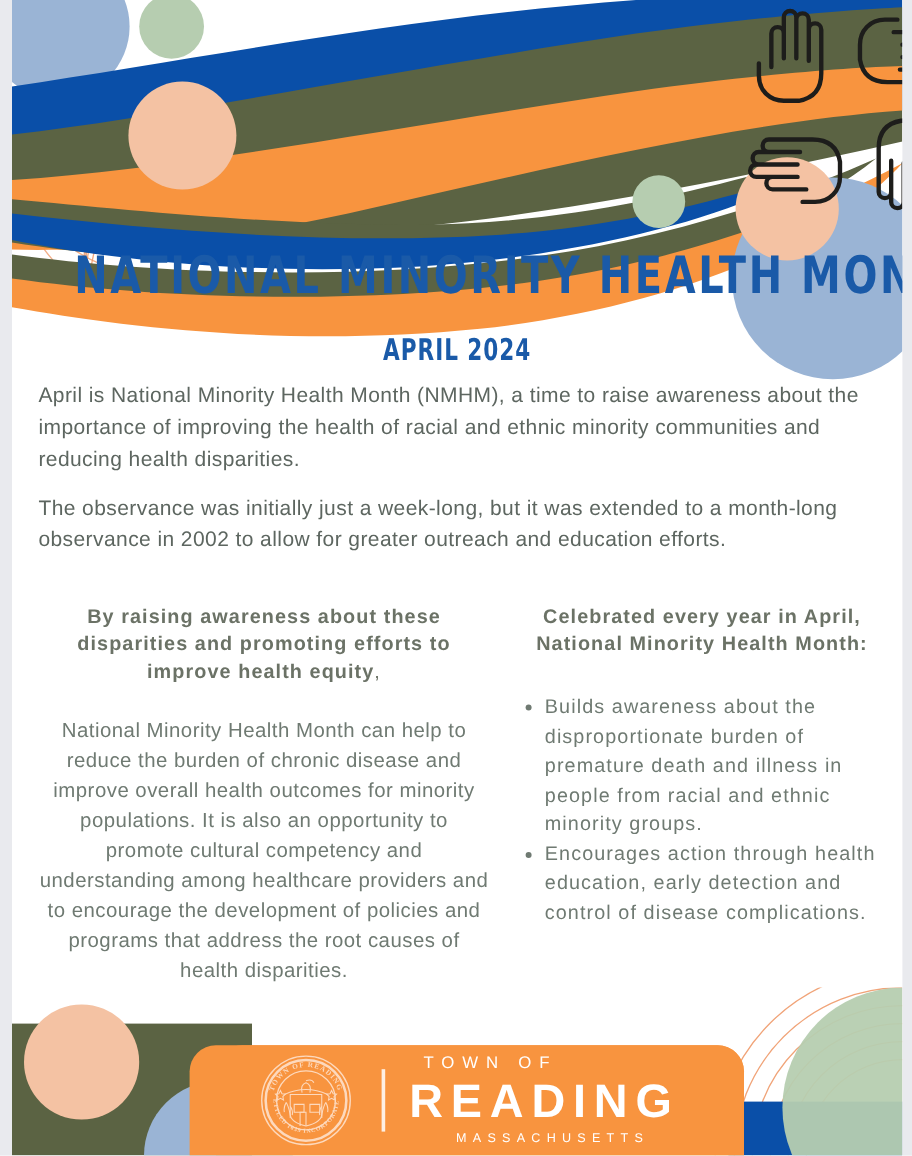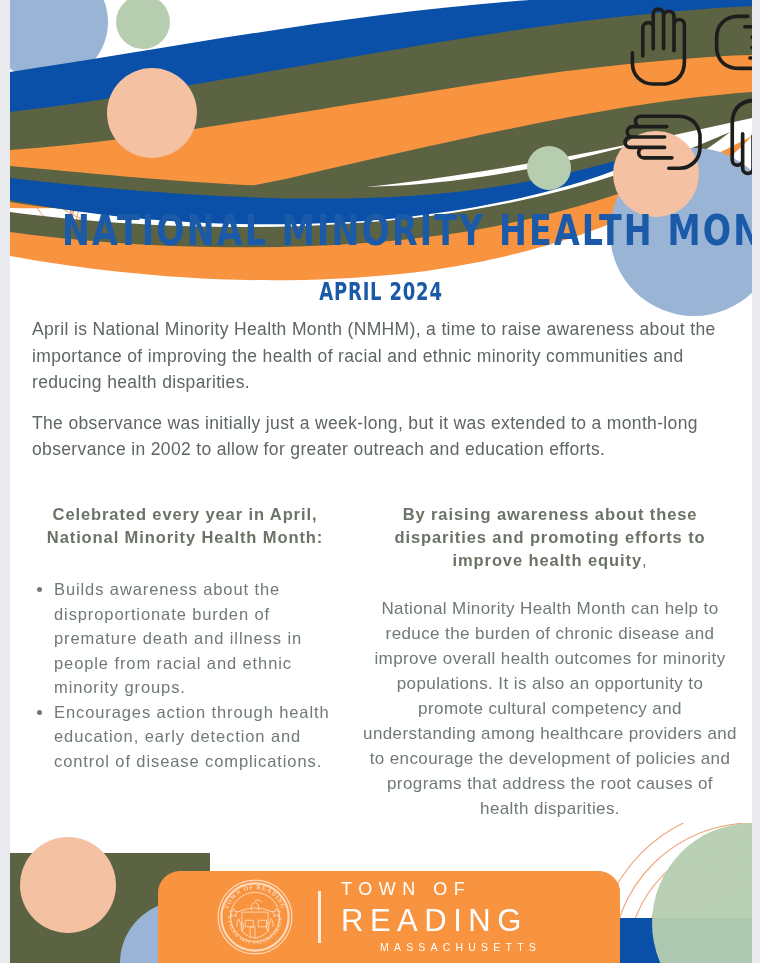--- a/index.html
+++ b/index.html
@@ -73,22 +73,22 @@
     position:absolute;left:148px;bottom:0;width:462px;height:92px;
     background:#f8943f;border-radius:22px 22px 0 0;
     display:flex;align-items:center;
   }
   #seal{position:relative;width:82px;height:82px;margin-left:56px;flex:none;}
   #divider{
     width:3px;height:52px;background:rgba(255,255,255,.85);
     margin:0 20px 0 22px;flex:none;
   }
   #brand{color:#ffffff;line-height:1;padding-bottom:2px;}
-  #brand-top{font-size:18px;letter-spacing:6.5px;font-weight:400;}
-  #brand-main{font-size:31px;letter-spacing:6.5px;font-weight:400;margin:7px 0 6px 0;}
+  #brand-top{font-size:14px;letter-spacing:6.5px;font-weight:400;margin-left:12px;}
+  #brand-main{font-size:39px;letter-spacing:6.5px;font-weight:700;margin:7px 0 6px 0;}
   #brand-sub{font-size:10.5px;letter-spacing:5.2px;font-weight:400;padding-left:39px;}
 </style>
 </head>
 <body>
 
 <div id="page">
 
   <div id="header-art">
     <svg width="742" height="330" viewBox="0 0 742 330" xmlns="http://www.w3.org/2000/svg">
 
@@ -154,31 +154,31 @@
     <div id="sub-title">APRIL 2024</div>
   </div>
 
   <div id="intro">
     <p class="para" id="para1">April is National Minority Health Month (NMHM), a time to raise awareness about the importance of improving the health of racial and ethnic minority communities and reducing health disparities.</p>
     <p class="para" id="para2">The observance was initially just a week-long, but it was extended to a month-long observance in 2002 to allow for greater outreach and education efforts.</p>
   </div>
 
   <div id="cols">
 
+    <div class="col" id="col-right">
+      <p class="col-head"><span>By raising awareness about these disparities and promoting efforts to improve health equity</span><span class="light">,</span></p>
+      <p id="right-body">National Minority Health Month can help to reduce the burden of chronic disease and improve overall health outcomes for minority populations. It is also an opportunity to promote cultural competency and understanding among healthcare providers and to encourage the development of policies and programs that address the root causes of health disparities.</p>
+    </div>
+
     <div class="col" id="col-left">
       <p class="col-head">Celebrated every year in April, National Minority Health Month:</p>
       <ul id="bullets">
         <li>Builds awareness about the disproportionate burden of premature death and illness in people from racial and ethnic minority groups.</li>
         <li>Encourages action through health education, early detection and control of disease complications.</li>
       </ul>
-    </div>
-
-    <div class="col" id="col-right">
-      <p class="col-head"><span>By raising awareness about these disparities and promoting efforts to improve health equity</span><span class="light">,</span></p>
-      <p id="right-body">National Minority Health Month can help to reduce the burden of chronic disease and improve overall health outcomes for minority populations. It is also an opportunity to promote cultural competency and understanding among healthcare providers and to encourage the development of policies and programs that address the root causes of health disparities.</p>
     </div>
   </div>
 
   <div id="footer-art">
     <svg width="742" height="140" viewBox="0 0 742 140" xmlns="http://www.w3.org/2000/svg">
 
       <g fill="none" stroke="#ef9a6a" stroke-width="1.1" opacity="0.9">
         <path d="M 742 60 A 80 80 0 0 0 662 140"></path>
         <path d="M 742 45 A 95 95 0 0 0 647 140"></path>
         <path d="M 742 30 A 110 110 0 0 0 632 140"></path>

